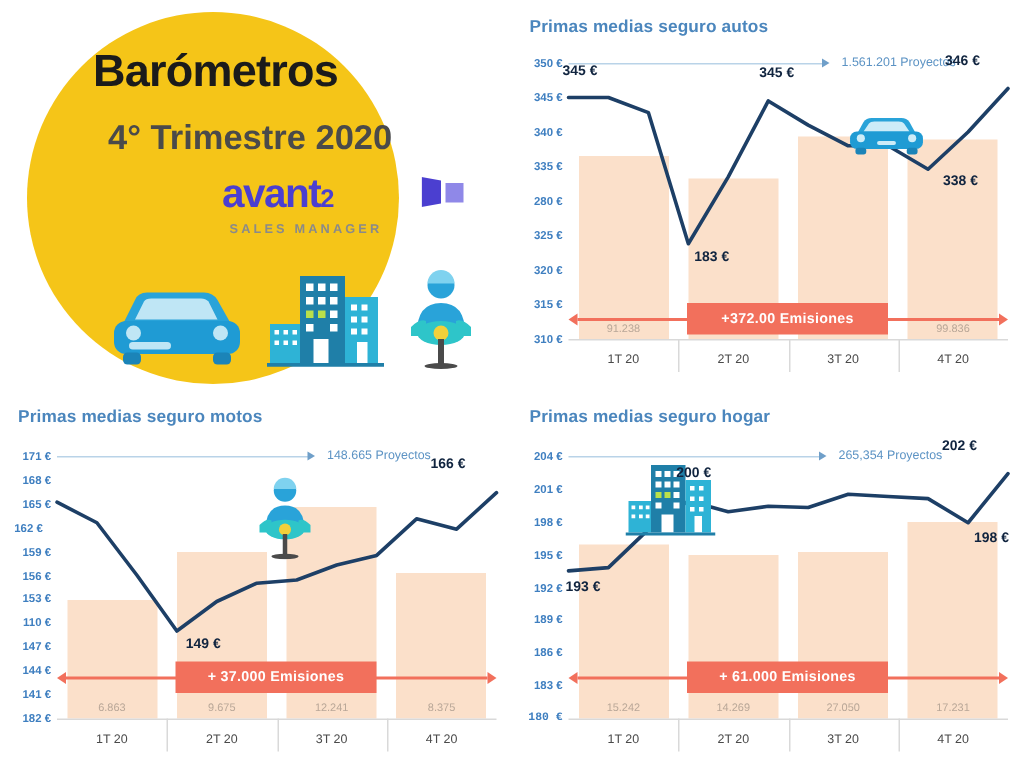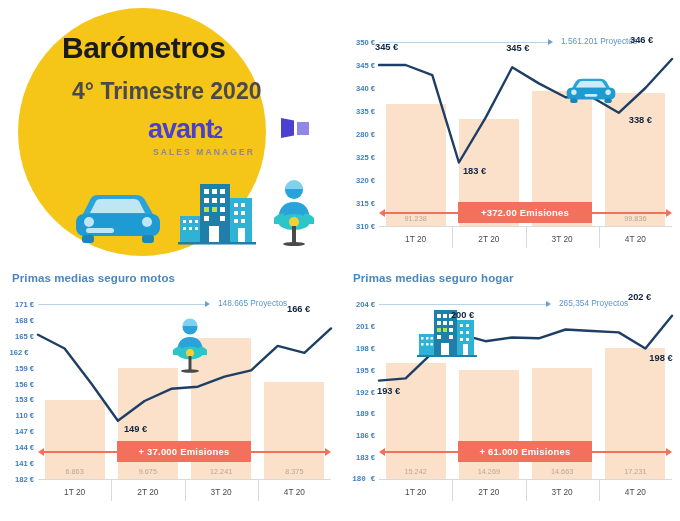--- a/index.html
+++ b/index.html
@@ -173,20 +173,21 @@
       <path d="M4 40 q6-6 10-4 l0 10 l-10 0 z" fill="#2ec5c9"></path>
       <path d="M44 40 q-6-6-10-4 l0 10 l10 0 z" fill="#2ec5c9"></path>
       <ellipse cx="24" cy="44" rx="16" ry="8" fill="#2ec5c9"></ellipse>
       <circle cx="24" cy="44" r="5" fill="#f3d03a"></circle>
       <rect x="22" y="48" width="4" height="18" fill="#4a4a4a"></rect>
       <ellipse cx="24" cy="66" rx="11" ry="2" fill="#4a4a4a"></ellipse>
     </svg>
   </div>
 
   <div class="chart chart-autos">
+    <div class="c-title">Primas medias seguro autos</div>
     <div class="plot" id="plot-autos">
         <div class="ylab" style="top:214px;width:30px;left:0;">310 €</div>
         <div class="ylab" style="top:191px;width:30px;left:0;">315 €</div>
         <div class="ylab" style="top:168px;width:30px;left:0;">320 €</div>
         <div class="ylab" style="top:145px;width:30px;left:0;">325 €</div>
         <div class="ylab" style="top:122px;width:30px;left:0;">280 €</div>
         <div class="ylab" style="top:99px;width:30px;left:0;">335 €</div>
         <div class="ylab" style="top:76px;width:30px;left:0;">340 €</div>
         <div class="ylab" style="top:53px;width:30px;left:0;">345 €</div>
         <div class="ylab" style="top:30px;width:30px;left:0;">350 €</div>
@@ -301,21 +302,21 @@
         <div class="ylab" style="top:119.5px;width:30px;left:0;">192 €</div>
         <div class="ylab" style="top:97.625px;width:30px;left:0;">195 €</div>
         <div class="ylab" style="top:75.75px;width:30px;left:0;">198 €</div>
         <div class="ylab" style="top:53.875px;width:30px;left:0;">201 €</div>
         <div class="ylab" style="top:32px;width:30px;left:0;">204 €</div>
         <div class="bar" style="left:40.5925px;top:91.06249999999997px;width:60.065px;height:115.93750000000003px;"></div>
         <div class="barval" style="left:40.5925px;top:195px;width:60.065px;">15.242</div>
         <div class="bar" style="left:113.8425px;top:97.625px;width:60.065px;height:109.375px;"></div>
         <div class="barval" style="left:113.8425px;top:195px;width:60.065px;">14.269</div>
         <div class="bar" style="left:187.0925px;top:96.16666666666674px;width:60.065px;height:110.83333333333326px;"></div>
-        <div class="barval" style="left:187.0925px;top:195px;width:60.065px;">14.663</div>
+        <div class="barval" style="left:187.0925px;top:195px;width:60.065px;">27.050</div>
         <div class="bar" style="left:260.3425px;top:75.75px;width:60.065px;height:131.25px;"></div>
         <div class="barval" style="left:260.3425px;top:195px;width:60.065px;">17.231</div>
         <div class="xaxis-line" style="left:34px;top:207px;width:293px;"></div>
         <div class="xlab" style="left:34px;top:215px;width:73.25px;">1T 20</div>
         <div class="xsep" style="left:107.25px;top:207px;height:22px;"></div>
         <div class="xlab" style="left:107.25px;top:215px;width:73.25px;">2T 20</div>
         <div class="xsep" style="left:180.5px;top:207px;height:22px;"></div>
         <div class="xlab" style="left:180.5px;top:215px;width:73.25px;">3T 20</div>
         <div class="xsep" style="left:253.75px;top:207px;height:22px;"></div>
         <div class="xlab" style="left:253.75px;top:215px;width:73.25px;">4T 20</div>

